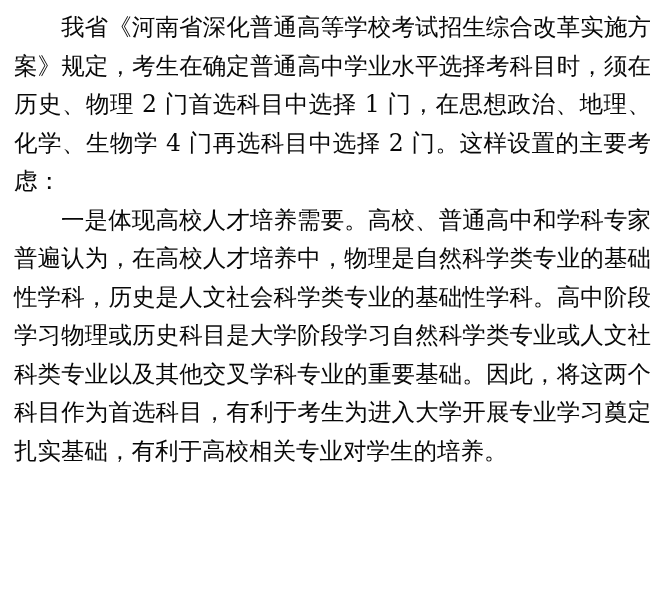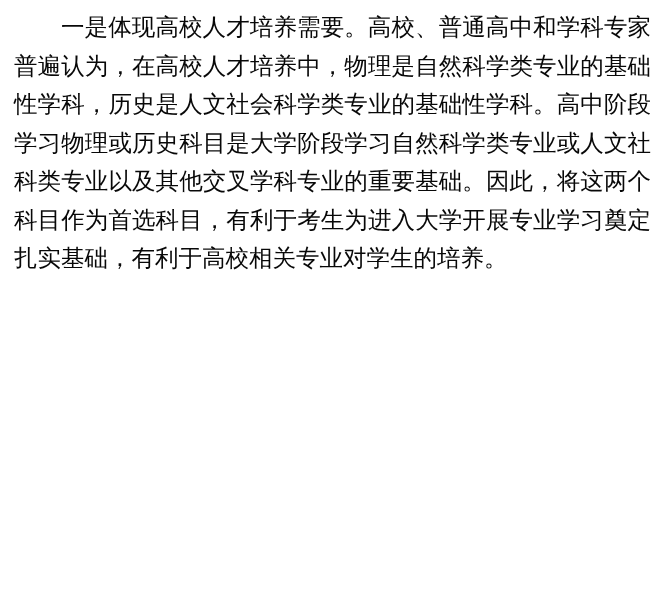--- a/index.html
+++ b/index.html
@@ -27,23 +27,24 @@
     text-align: justify;
     text-justify: inter-ideograph;
     letter-spacing: 0px;
     color: #080808;
   }
   .para {
     margin: 0 0 0 0;
     text-indent: 2em;
   }
   .para + .para {
-    margin-top: 14px;
+    margin-top: 0px;
   }
 </style>
 </head>
 <body>
 
 <div class="page">
   <div class="doc-body">
+    <p class="para">我省《河南省深化普通高等学校考试招生综合改革实施方案》规定，考生在确定普通高中学业水平选择考科目时，须在历史、物理 2 门首选科目中选择 1 门，在思想政治、地理、化学、生物学 4 门再选科目中选择 2 门。这样设置的主要考虑：</p>
     <p class="para">一是体现高校人才培养需要。高校、普通高中和学科专家普遍认为，在高校人才培养中，物理是自然科学类专业的基础性学科，历史是人文社会科学类专业的基础性学科。高中阶段学习物理或历史科目是大学阶段学习自然科学类专业或人文社科类专业以及其他交叉学科专业的重要基础。因此，将这两个科目作为首选科目，有利于考生为进入大学开展专业学习奠定扎实基础，有利于高校相关专业对学生的培养。</p>
   </div>
 </div>
 
 </body></html>

